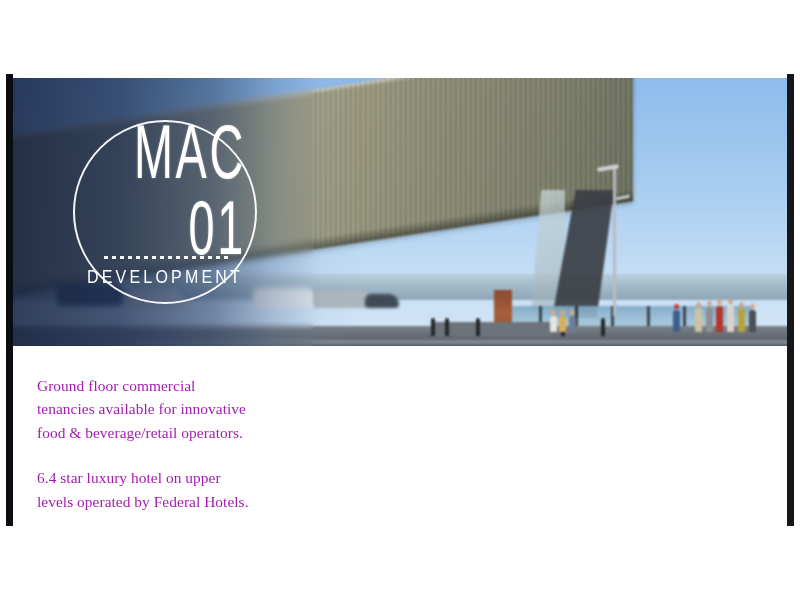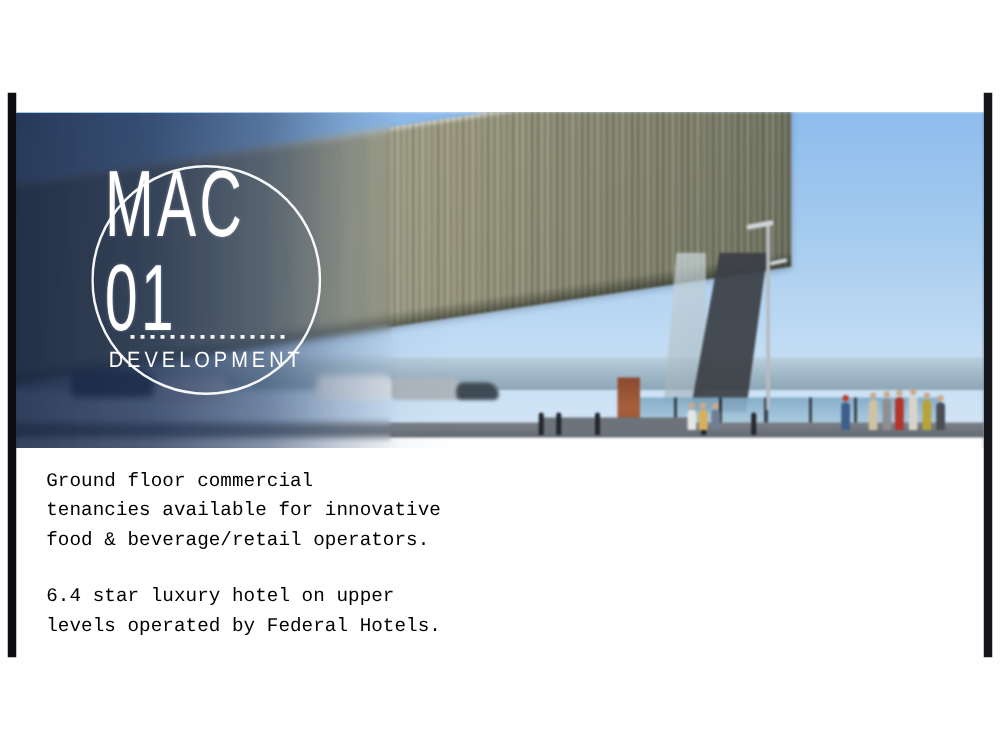--- a/index.html
+++ b/index.html
@@ -39,25 +39,26 @@
     background: #0b0d10;
     z-index: 40;
   }
   .frame-edge.left  { left: 0; }
   .frame-edge.right { right: 0; background: #15171b; }
 
   
   .hero {
     position: absolute;
     left: 7px;
-    top: 16px;
+    top: 4px;
     width: 774px;
     height: 268px;
     overflow: hidden;
     background: #9cc4ea;
+    text-align: right;
   }
 
   
   .sky {
     position: absolute;
     inset: 0;
     background: linear-gradient(to bottom, #8ebced 0%, #a4cbef 35%, #c2dcf4 70%, #d6e7f6 100%);
   }
 
   
@@ -348,22 +349,22 @@
 
   .body-panel {
     flex: 1;
     height: 100%;
     background: #ffffff;
     box-sizing: border-box;
     padding: 24px 18px 0 24px;
   }
   .body-para {
     margin: 0 0 22px 0;
-    color: #000000;
-    font-family: Liberation Mono, monospace;
+    color: #a21caf;
+    font-family: Liberation Serif, serif;
     font-size: 15.4px;
     line-height: 1.52;
     letter-spacing: 0.05px;
     white-space: pre-line;
   }
   .body-para:last-child { margin-bottom: 0; }
 </style>
 </head>
 <body>
 

